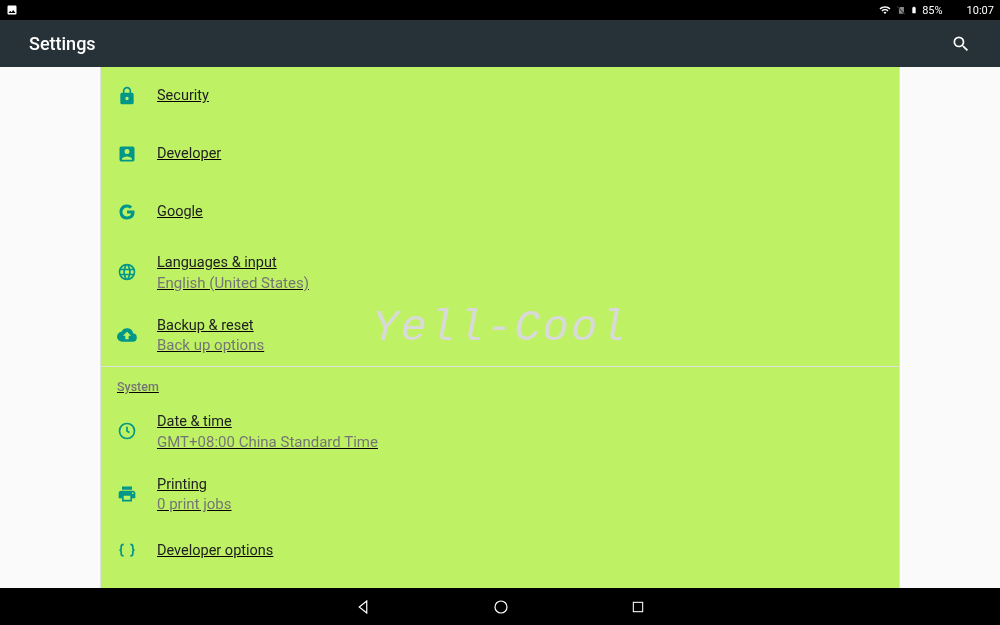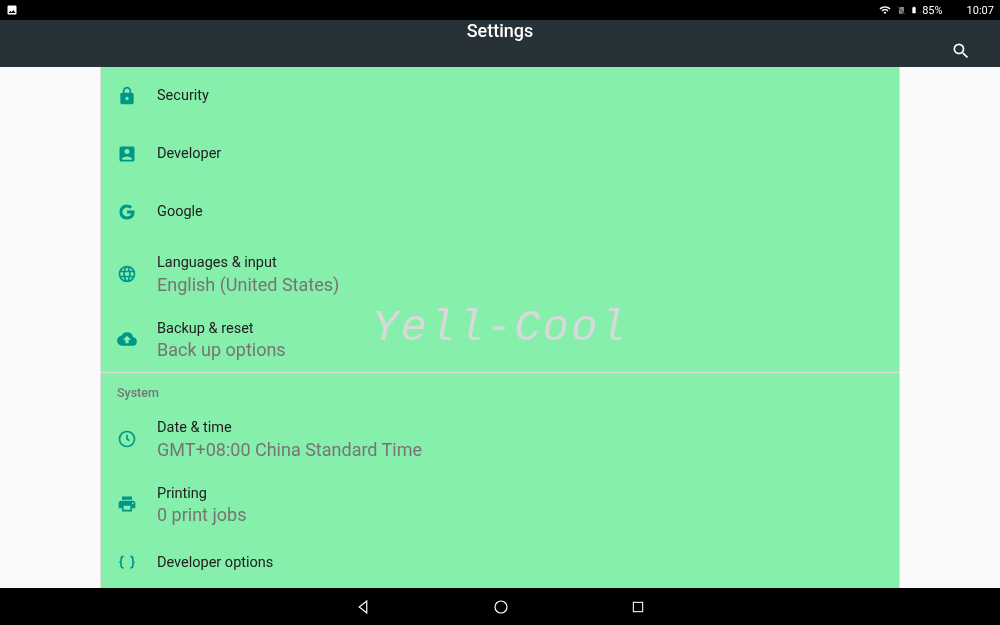--- a/index.html
+++ b/index.html
@@ -18,56 +18,56 @@
   .status-right { margin-left: auto; display: flex; align-items: center; gap: 4px; }
   .status-icon { display: inline-flex; align-items: center; justify-content: center; }
   .app-bar {
     height: 47px;
     background: #2b3a42;
     background: #263238;
     color: #fff;
     display: flex;
     align-items: center;
     padding: 0 29px;
-    flex-direction: column;
   }
   .app-title { font-size: 18px; font-weight: 500; }
   .app-search { margin-left: auto; display: flex; align-items: center; cursor: pointer; }
   .content-wrap {
     height: 521px;
     display: flex;
     justify-content: center;
     background: #fafafa;
     position: relative;
   }
   .panel {
     width: 800px;
-    background: #86efac;
+    background: #bef264;
     border-left: 1px solid #e0e0e0;
     border-right: 1px solid #e0e0e0;
     overflow: hidden;
     position: relative;
+    text-decoration: underline;
   }
   .row {
     display: flex;
     align-items: center;
     min-height: 58px;
     padding: 12px 16px 12px 16px;
     cursor: pointer;
   }
   .row-icon {
     width: 40px;
     display: flex;
     justify-content: flex-start;
     align-items: center;
     color: #009688;
   }
   .row-text { display: flex; flex-direction: column; }
   .row-title { font-size: 14.5px; color: #212121; line-height: 1.35; }
-  .row-sub { font-size: 18px; color: #757575; margin-top: 1px; }
+  .row-sub { font-size: 15px; color: #757575; margin-top: 1px; }
   .section-header {
     font-size: 12.5px;
     color: #757575;
     font-weight: 500;
     padding: 12px 16px 6px 16px;
     border-top: 1px solid #e0e0e0;
   }
   .watermark {
     position: absolute;
     top: 236px;

